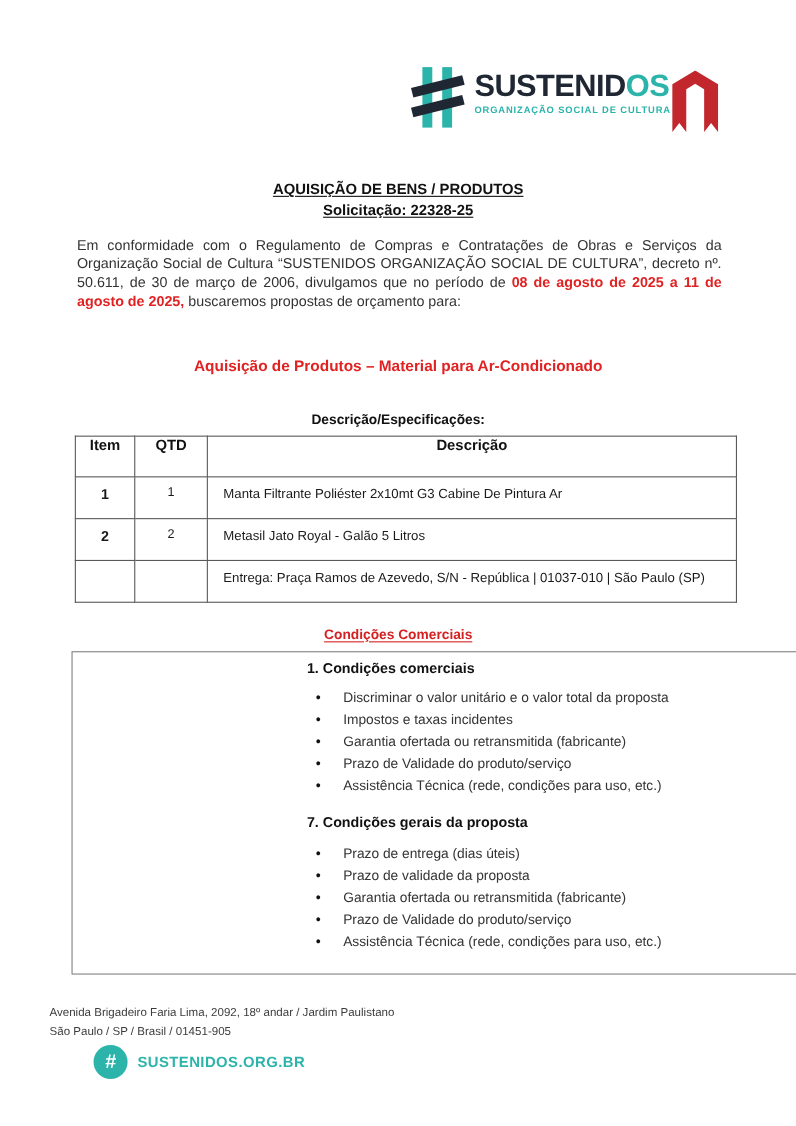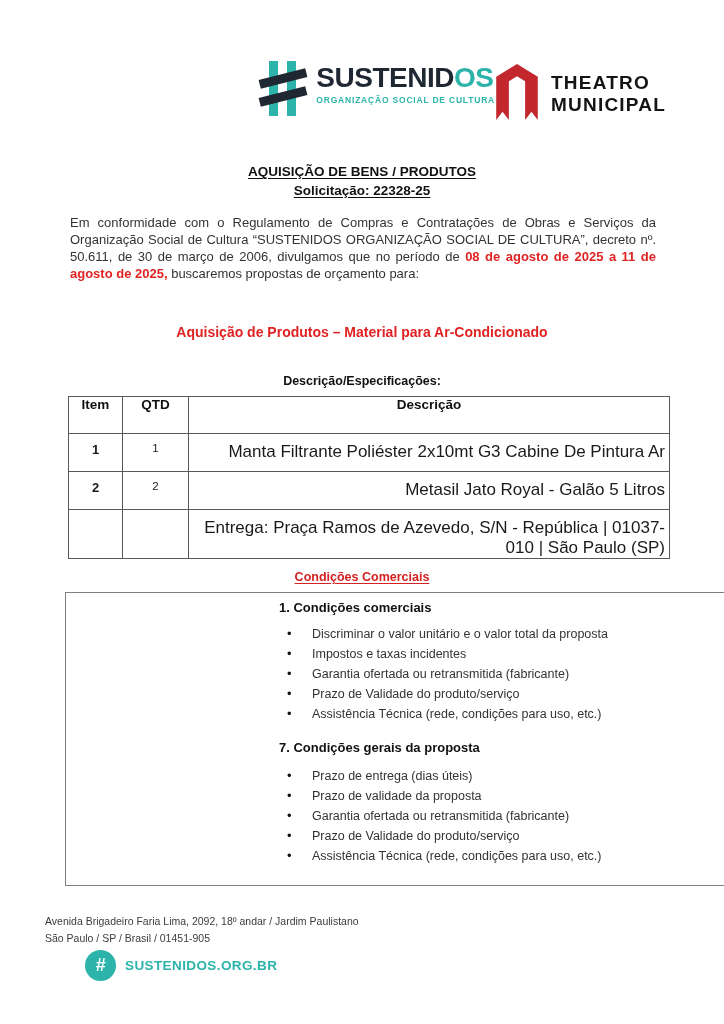--- a/index.html
+++ b/index.html
@@ -68,21 +68,21 @@
   }
   .items-table col.c-item { width: 54px; }
   .items-table col.c-qtd  { width: 66px; }
   .items-table th, .items-table td {
     border: 1px solid #595959; vertical-align: top; background: #fff;
   }
   .items-table th { height: 37px; font-size: 13.5px; font-weight: bold; text-align: center; padding-top: 0; color: #111; }
   .items-table td { height: 38px; padding-top: 8px; font-size: 12px; color: #1a1a1a; }
   .items-table td.cell-item { text-align: center; font-weight: bold; font-size: 13px; }
   .items-table td.cell-qtd { text-align: center; font-size: 11.5px; }
-  .items-table td.cell-desc { text-align: right; padding-left: 0; padding-right: 4px; font-size: 17px; }
+  .items-table td.cell-desc { text-align: left; padding-left: 14px; padding-right: 4px; font-size: 12px; }
 
   
   .cond-heading {
     position: absolute; top: 570px; left: 0; width: 100%;
     text-align: center; font-size: 12.5px; font-weight: bold; color: #d42222;
     text-decoration: underline; text-underline-offset: 2px;
   }
   .cond-box {
     position: absolute; top: 592px; left: 65px;
     width: 699px; height: 294px;
@@ -131,24 +131,20 @@
       <div class="sustenidos-tagline">ORGANIZAÇÃO SOCIAL DE CULTURA</div>
     </div>
   </div>
 
   <div class="theatro-logo">
     <span class="theatro-icon">
       <svg width="44" height="56" viewBox="0 0 46 62">
         <path d="M0,14 L23,0 L46,14 L46,62 L39,53 L32,62 L32,19 L23,13.5 L14,19 L14,62 L7,53 L0,62 Z" fill="#c1272d"></path>
       </svg>
     </span>
-    <div class="theatro-text">
-      <div>THEATRO</div>
-      <div>MUNICIPAL</div>
-    </div>
   </div>
 </div>
 
 <div class="doc-title">
   <div>AQUISIÇÃO DE BENS / PRODUTOS</div>
   <div>Solicitação: 22328-25</div>
 </div>
 
 <p class="intro"><span>Em conformidade com o Regulamento de Compras e Contratações de Obras e Serviços da Organização Social de Cultura “SUSTENIDOS ORGANIZAÇÃO SOCIAL DE CULTURA”, decreto nº. 50.611, de 30 de março de 2006, divulgamos que no período de </span><span class="highlight">08 de agosto de 2025 a 11 de agosto de 2025,</span><span> buscaremos propostas de orçamento para:</span></p>
 

